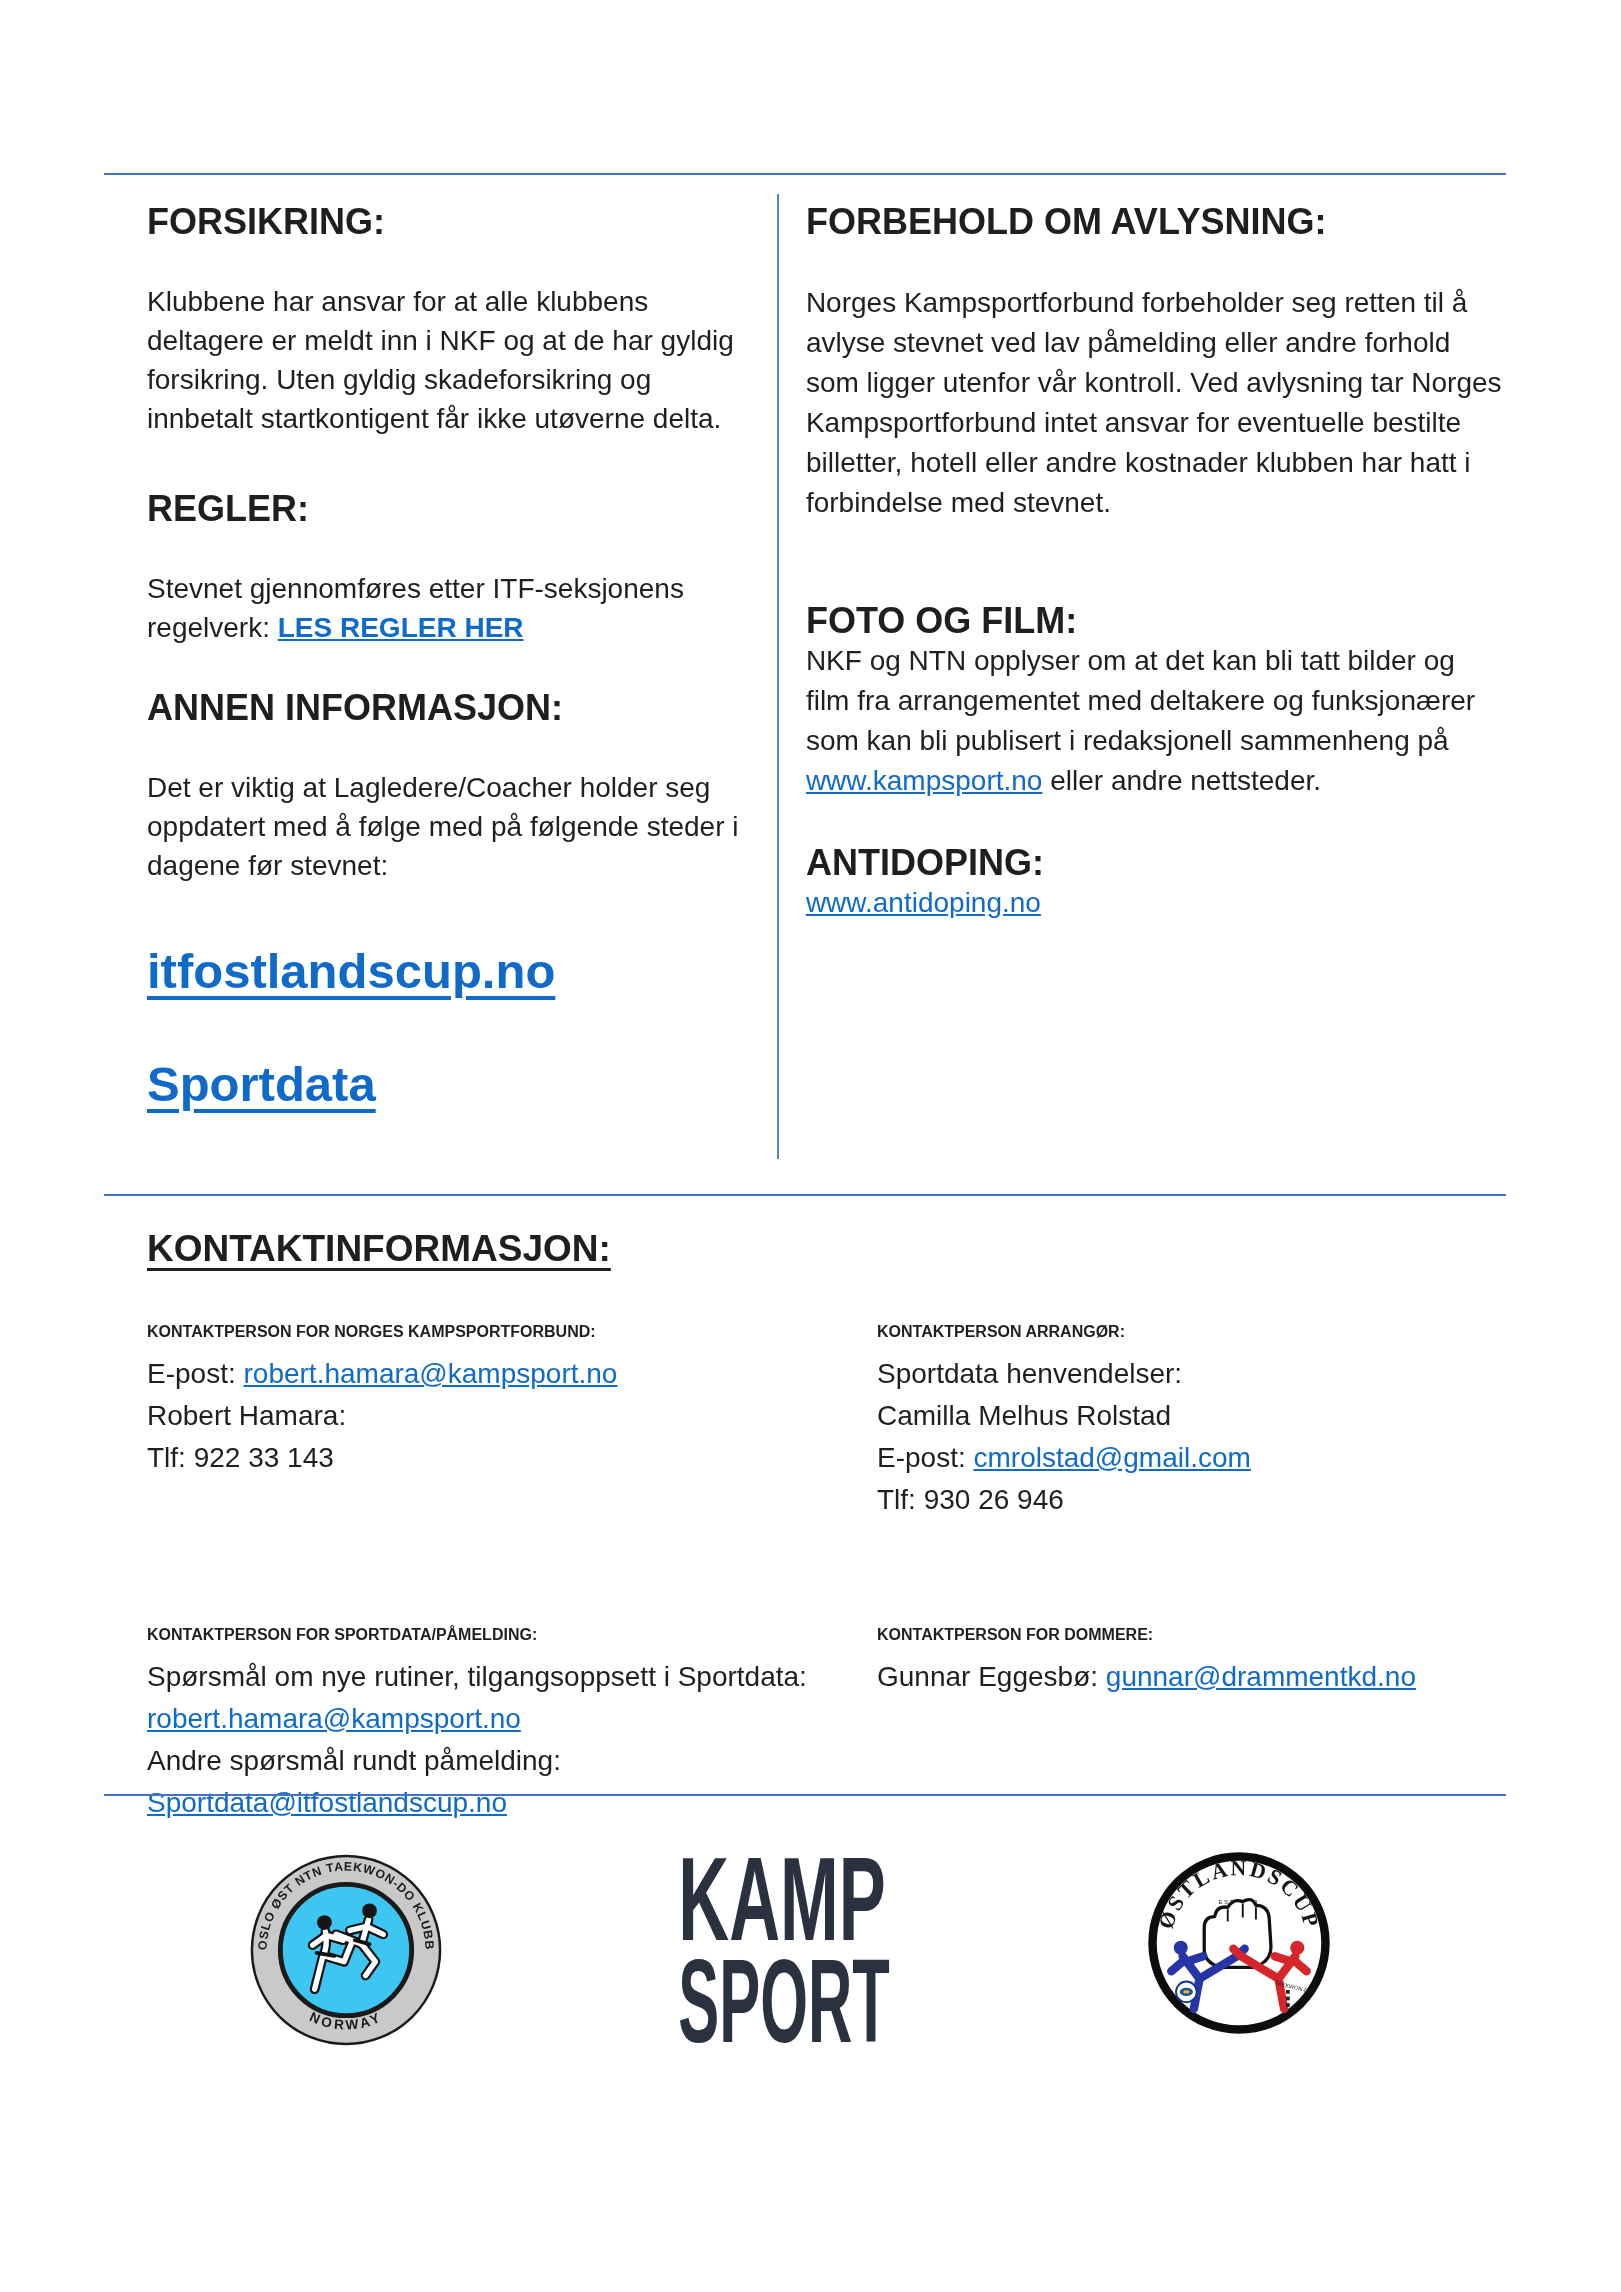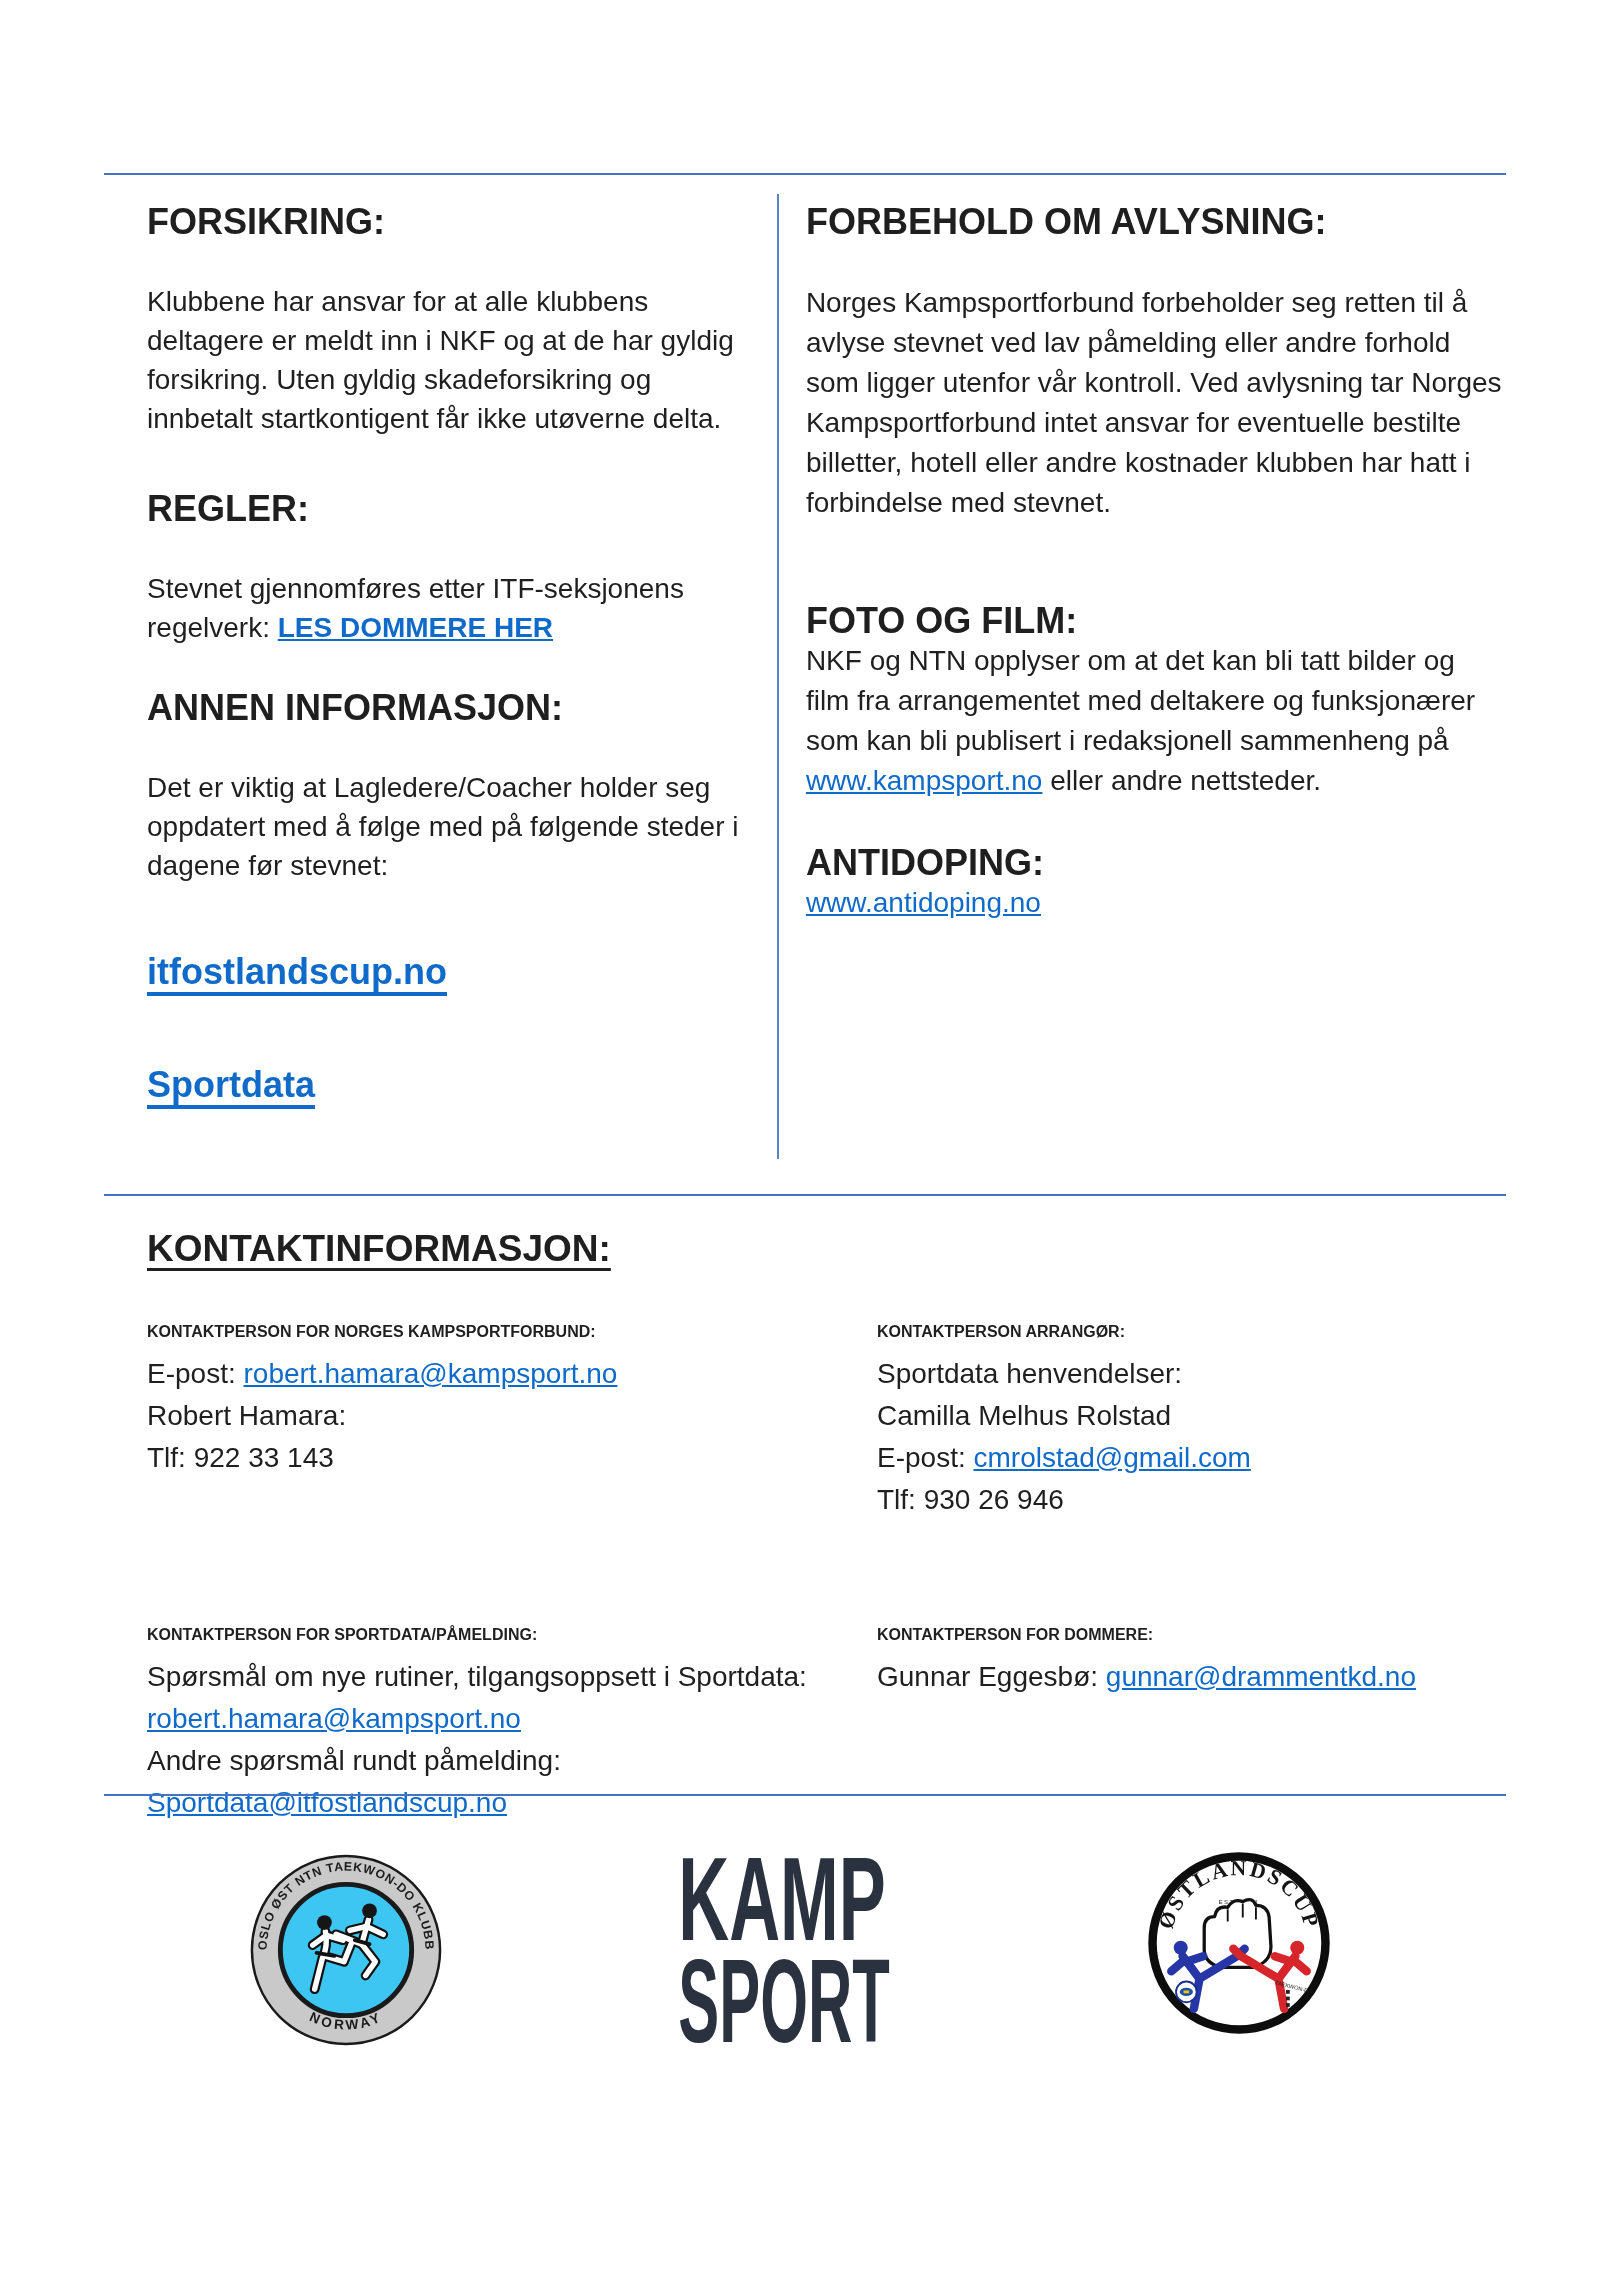--- a/index.html
+++ b/index.html
@@ -29,21 +29,21 @@
   a{cursor:pointer}
   a.link{color:var(--link);text-decoration:underline}
   .bold{font-weight:bold}
 
   .left .h-forsikring{margin:7.8px 0 41px}
   .left .p-forsikring{margin:0 0 51px}
   .left .h-regler{margin:0 0 41px}
   .left .p-regler{margin:0 0 41px}
   .left .h-annen{margin:0 0 41px}
   .left .p-viktig{margin:0 0 57px}
-  .biglink{display:block;font-size:36px;font-weight:bold;line-height:59px;margin:0 0 54px;
+  .biglink{display:block;font-size:49px;font-weight:bold;line-height:59px;margin:0 0 54px;
     color:var(--link);text-decoration:underline;text-decoration-thickness:3.9px;text-underline-offset:7.8px}
 
   .right .h-avlysning{margin:7.8px 0 41px}
   .right .p-avlysning{margin:0 0 78px}
   .right .h-foto{margin:0}
   .right .p-foto{margin:0}
   .right .h-antidoping{margin:42px 0 0}
 
   .contact{position:absolute;top:1228px;left:147px;width:1359px;font-size:28px;line-height:42px}
   .contact-title{text-align:left;font-size:37px;font-weight:bold;margin:0 0 41px;
@@ -64,21 +64,21 @@
 </head>
 <body>
 
 <div id="top-rule" class="rule"></div>
 
 <div class="columns">
   <div class="col left">
     <h3 class="h-forsikring">FORSIKRING:</h3>
     <p class="p-forsikring">Klubbene har ansvar for at alle klubbens deltagere er meldt inn i NKF og at de har gyldig forsikring. Uten gyldig skadeforsikring og innbetalt startkontigent får ikke utøverne delta.</p>
     <h3 class="h-regler">REGLER:</h3>
-    <p class="p-regler"><span>Stevnet gjennomføres etter ITF-seksjonens regelverk: </span><a href="#" class="link bold">LES DOMMERE HER</a></p>
+    <p class="p-regler"><span>Stevnet gjennomføres etter ITF-seksjonens regelverk: </span><a href="#" class="link bold">LES REGLER HER</a></p>
     <h3 class="h-annen">ANNEN INFORMASJON:</h3>
     <p class="p-viktig">Det er viktig at Lagledere/Coacher holder seg oppdatert med å følge med på følgende steder i dagene før stevnet:</p>
     <a href="#" class="biglink">itfostlandscup.no</a>
     <a href="#" class="biglink">Sportdata</a>
   </div>
 
   <div class="v-rule"></div>
 
   <div class="col right">
     <h3 class="h-avlysning">FORBEHOLD OM AVLYSNING:</h3>

